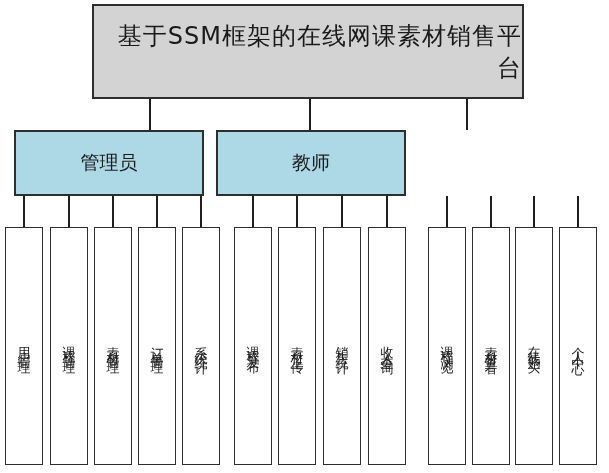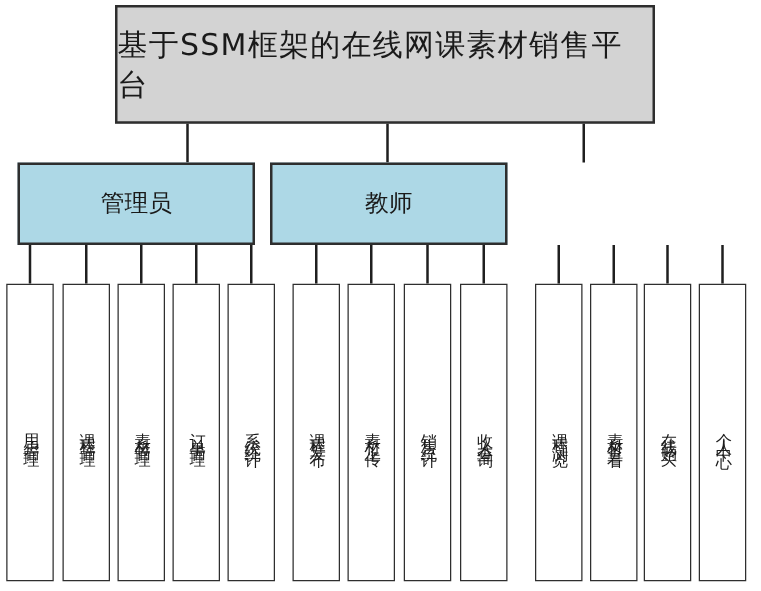--- a/index.html
+++ b/index.html
@@ -16,21 +16,21 @@
     overflow: hidden;
     color: var(--text-color, #1a1a1a);
   }
   .box {
     position: absolute;
     box-sizing: border-box;
     border: 2px solid var(--border-color, #2e2e2e);
     display: flex;
     align-items: center;
     justify-content: center;
-    text-align: left;
+    text-align: right;
   }
   .root {
     left: 92px; top: 4px;
     width: 432px; height: 95px;
     background: var(--root-fill, #d3d3d3);
     font-size: 24px;
     letter-spacing: 1px;
   }
   .branch {
     top: 130px;

